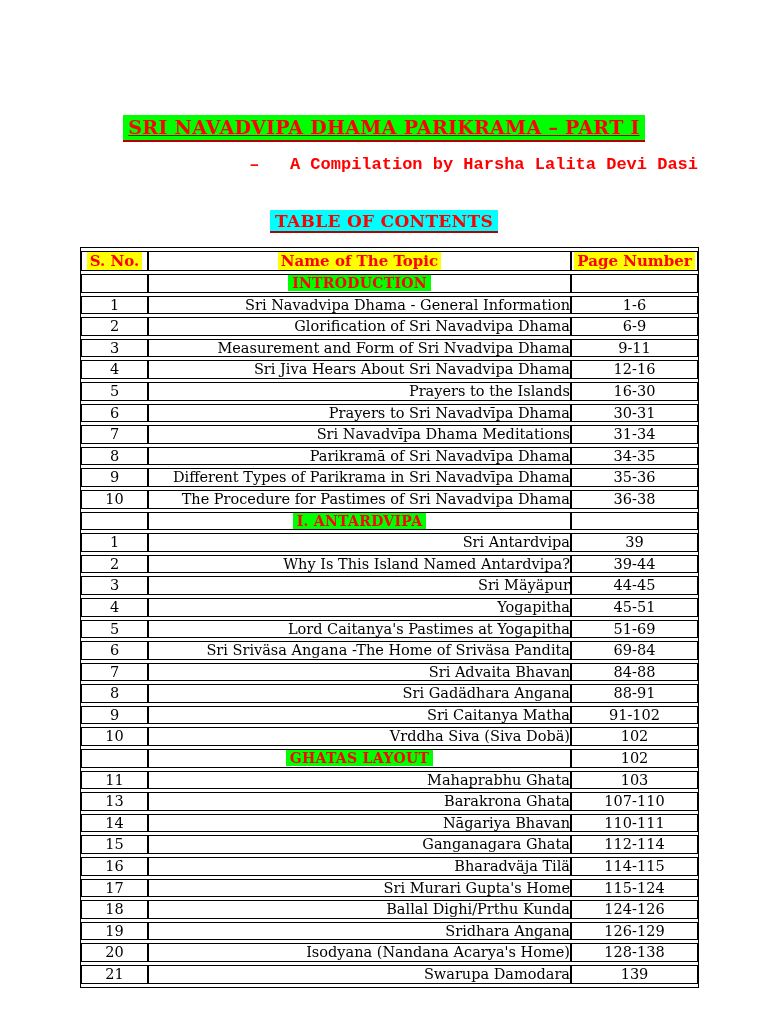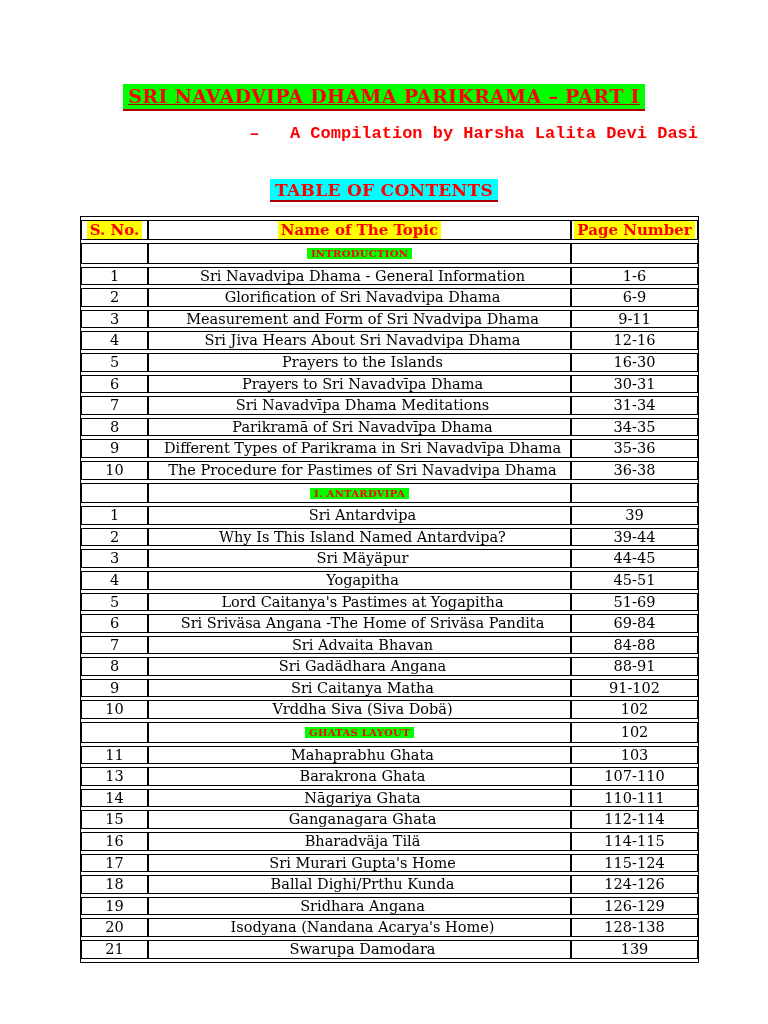--- a/index.html
+++ b/index.html
@@ -4,21 +4,21 @@
 <style>
   :root{
     --title-bg:#00ff00; --toc-bg:#00ffff; --header-bg:#ffff00;
     --section-bg:#00ff00; --text-red:#ff0000; --underline-red:#b30000;
   }
   html,body{margin:0;padding:0;}
   body{
     width:768px;height:1024px;background:#ffffff;overflow:hidden;
     font-family:"DejaVu Serif","Liberation Serif",serif;color:#000;
   }
-  .title-wrap{padding-top:84px;text-align:center;}
+  .title-wrap{padding-top:84px;text-align:center;margin-top:31px;}
   .doc-title{
     display:inline-block;background:var(--title-bg);color:var(--text-red);
     font-weight:bold;font-size:19px;letter-spacing:.3px;padding:1px 5px 2px 5px;
     text-decoration:underline;text-decoration-color:var(--underline-red);
     border-bottom:2px solid var(--underline-red);
   }
   .subtitle{
     margin-top:13px;text-align:right;padding-right:70px;
     color:var(--text-red);font-weight:bold;font-size:17px;white-space:pre;font-family:Liberation Mono, monospace;
   }
@@ -36,25 +36,25 @@
   th,td{
     border:1px solid #000;padding:0;height:16.6px;line-height:16.6px;
     font-size:14.5px;overflow:hidden;white-space:nowrap;font-weight:normal;
   }
   thead th{height:18px;line-height:18px;text-align:center;margin-left:35px;}
   .hl{
     background:var(--header-bg);color:var(--text-red);font-weight:bold;
     font-size:15px;padding:0 3px;border-bottom:1px solid var(--underline-red);
   }
   td.cell-no,td.cell-page{text-align:center;}
-  td.cell-topic{text-align:center;padding-left:6px;}
+  td.cell-topic{text-align:right;padding-left:6px;}
   tr.section-row td.cell-topic{text-align:center;padding-left:0;}
   .section-label{
     background:var(--section-bg);color:var(--text-red);font-weight:bold;
-    font-size:10px;padding:0 4px;letter-spacing:.3px;
+    font-size:14px;padding:0 4px;letter-spacing:.3px;
   }
 </style>
 </head>
 <body>
 
 <div class="page">
 
   <div class="title-wrap">
     <span class="doc-title">SRI NAVADVIPA DHAMA PARIKRAMA – PART I</span>
   </div>
@@ -205,21 +205,21 @@
           <td class="cell-topic">Mahaprabhu Ghata</td>
           <td class="cell-page">103</td>
         </tr>
         <tr>
           <td class="cell-no">13</td>
           <td class="cell-topic">Barakrona Ghata</td>
           <td class="cell-page">107-110</td>
         </tr>
         <tr>
           <td class="cell-no">14</td>
-          <td class="cell-topic">Nāgariya Ghata</td>
+          <td class="cell-topic">Nāgariya Bhavan</td>
           <td class="cell-page">110-111</td>
         </tr>
         <tr>
           <td class="cell-no">15</td>
           <td class="cell-topic">Ganganagara Ghata</td>
           <td class="cell-page">112-114</td>
         </tr>
         <tr>
           <td class="cell-no">16</td>
           <td class="cell-topic">Bharadväja Tilä</td>

